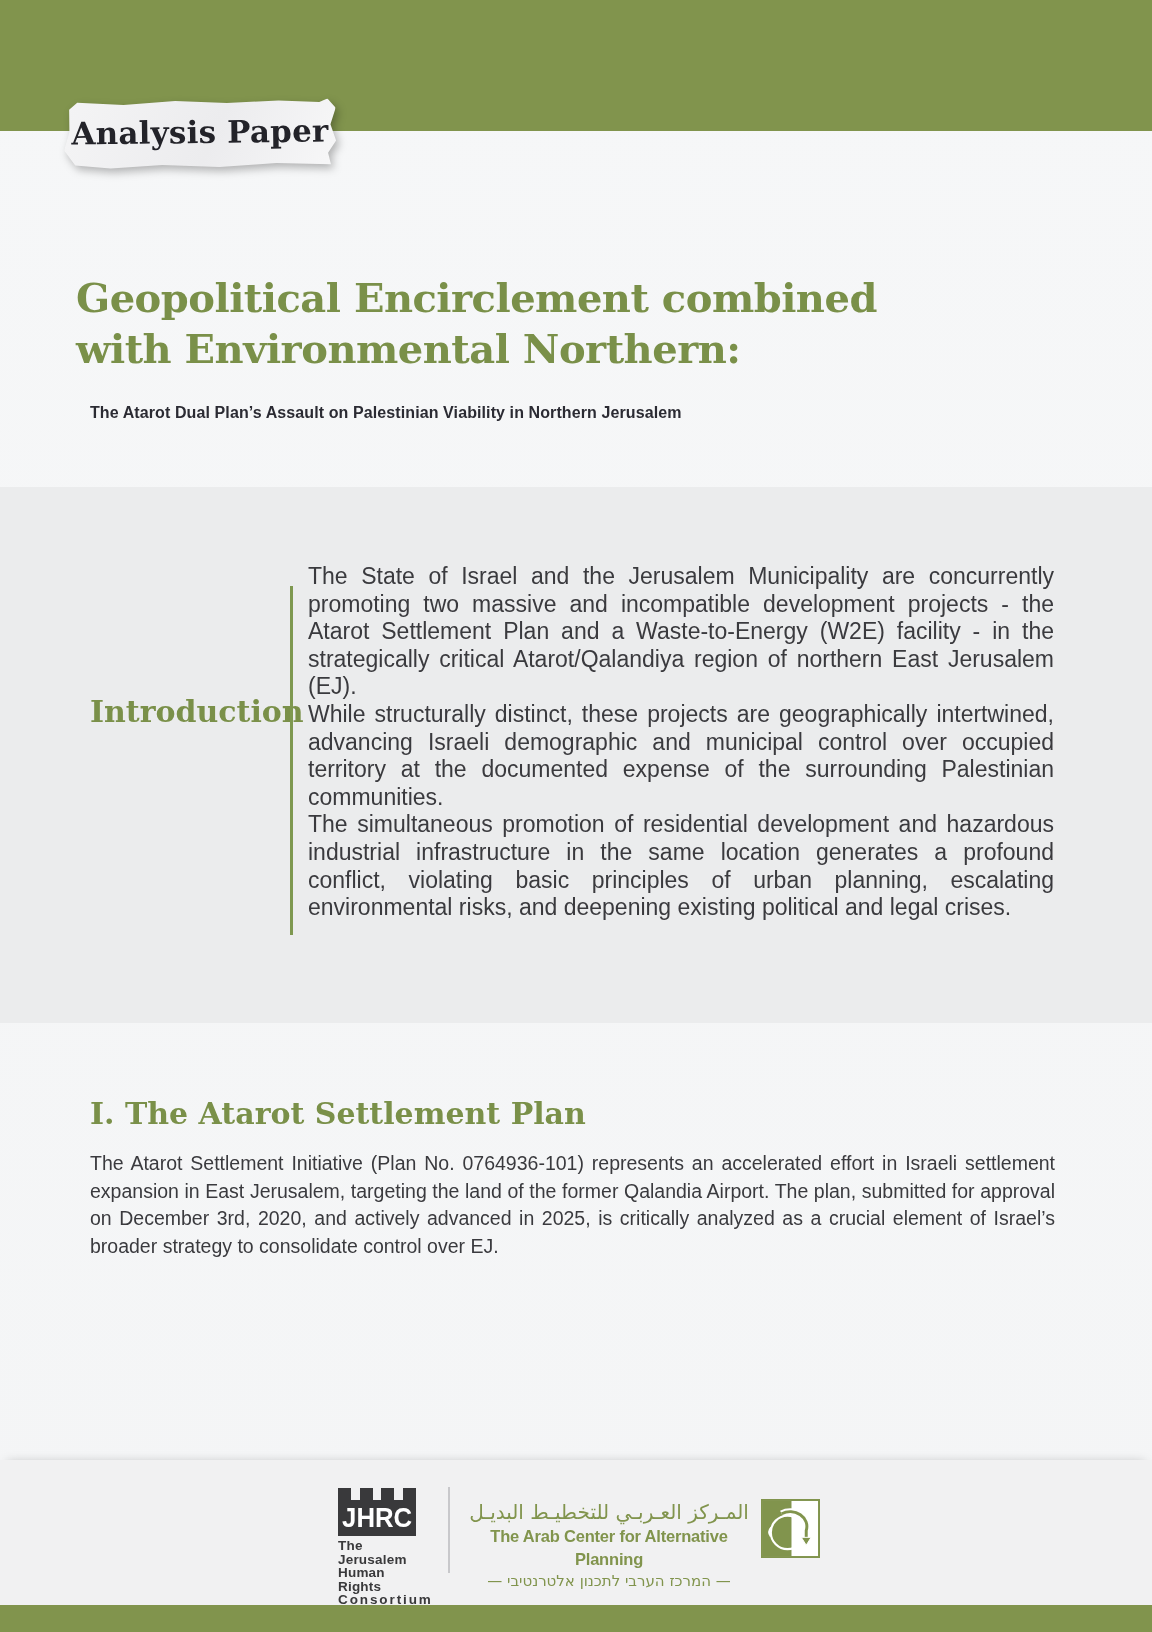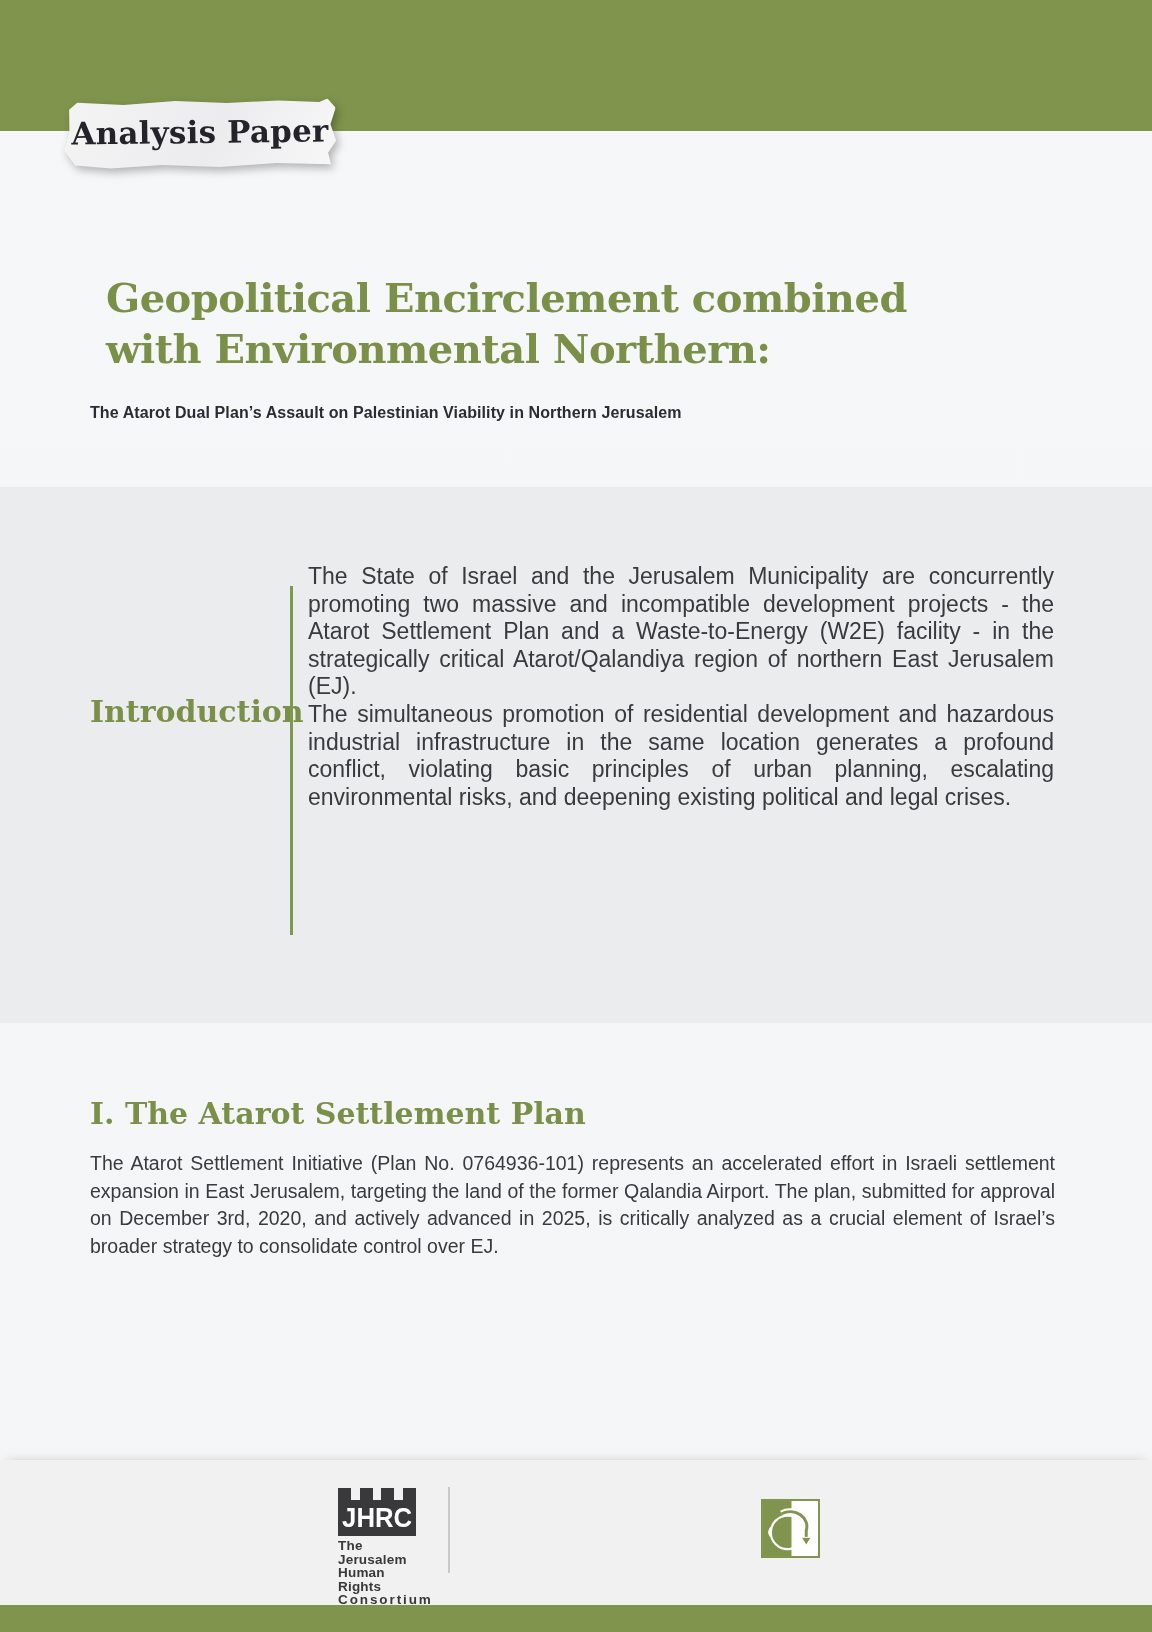--- a/index.html
+++ b/index.html
@@ -29,21 +29,21 @@
     clip-path:polygon(2% 12%,5% 2%,22% 6%,41% 1%,60% 5%,79% 2%,94% 5%,97% 0,100% 14%,98% 38%,100% 62%,97% 80%,98% 97%,78% 94%,57% 99%,36% 95%,17% 99%,4% 94%,0 72%,2% 45%);
     display:flex;align-items:center;justify-content:center;
   }
   .tag-text{
     font-family:"DejaVu Serif","Liberation Serif",serif;font-weight:700;
     font-size:31px;color:#232329;letter-spacing:0.2px;padding-bottom:4px;
   }
 
   
   .title{
-    position:absolute;left:106px;top:272px;
+    position:absolute;left:76px;top:272px;
     font-family:"DejaVu Serif","Liberation Serif",serif;font-weight:700;
     font-size:40px;line-height:51px;color:var(--title-green);letter-spacing:-0.5px;
   }
   .subtitle{
     position:absolute;left:90px;top:404px;width:980px;
     font-size:16px;font-weight:700;color:var(--subtitle-dark);letter-spacing:0.1px;
   }
 
   
   .intro-section{position:absolute;top:487px;left:0;width:100%;height:536px;background:#EBECED;}
@@ -112,20 +112,21 @@
   <div>with Environmental Northern:</div>
 </div>
 
 <div class="subtitle">The Atarot Dual Plan’s Assault on Palestinian Viability in Northern Jerusalem</div>
 
 <div class="intro-section">
   <div class="intro-label">Introduction</div>
   <div class="intro-line"></div>
   <div class="intro-body">
     <p>The State of Israel and the Jerusalem Municipality are concurrently promoting two massive and incompatible development projects - the Atarot Settlement Plan and a Waste-to-Energy (W2E) facility - in the strategically critical Atarot/Qalandiya region of northern East Jerusalem (EJ).</p>
+    <p>While structurally distinct, these projects are geographically intertwined, advancing Israeli demographic and municipal control over occupied territory at the documented expense of the surrounding Palestinian communities.</p>
     <p>The simultaneous promotion of residential development and hazardous industrial infrastructure in the same location generates a profound conflict, violating basic principles of urban planning, escalating environmental risks, and deepening existing political and legal crises.</p>
   </div>
 </div>
 
 <div class="section-heading">I. The Atarot Settlement Plan</div>
 <p class="section-body">The Atarot Settlement Initiative (Plan No. 0764936-101) represents an accelerated effort in Israeli settlement expansion in East Jerusalem, targeting the land of the former Qalandia Airport. The plan, submitted for approval on December 3rd, 2020, and actively advanced in 2025, is critically analyzed as a crucial element of Israel’s broader strategy to consolidate control over EJ.</p>
 
 <div class="footer">
 
   <div class="jhrc">
@@ -137,20 +138,25 @@
     </div>
     <div class="jhrc-name">
       <div>The Jerusalem</div>
       <div>Human Rights</div>
       <div class="ls">Consortium</div>
     </div>
   </div>
 
   <div class="footer-divider"></div>
 
+  <div class="acap-text">
+    <div class="acap-arabic">المـركز العـربـي للتخطيـط البديـل</div>
+    <div class="acap-english">The Arab Center for Alternative Planning</div>
+    <div class="acap-hebrew">— המרכז הערבי לתכנון אלטרנטיבי —</div>
+  </div>
 
   <div class="acap-logo">
     <svg width="59" height="59" viewBox="0 0 60 60" xmlns="http://www.w3.org/2000/svg">
       <rect x="1" y="1" width="58" height="58" fill="#FFFFFF" stroke="#81944D" stroke-width="2"></rect>
       <rect x="2" y="2" width="29" height="56" fill="#81944D"></rect>
 
       <circle cx="27" cy="34" r="17" fill="none" stroke="#FFFFFF" stroke-width="2.2"></circle>
       <path d="M10.5,29 q-4,4.5 -0.5,9" fill="none" stroke="#FFFFFF" stroke-width="2.2"></path>
 
       <path d="M21,15 A17,15 0 0 1 46,32 L46,40" fill="none" stroke="#FFFFFF" stroke-width="7"></path>

